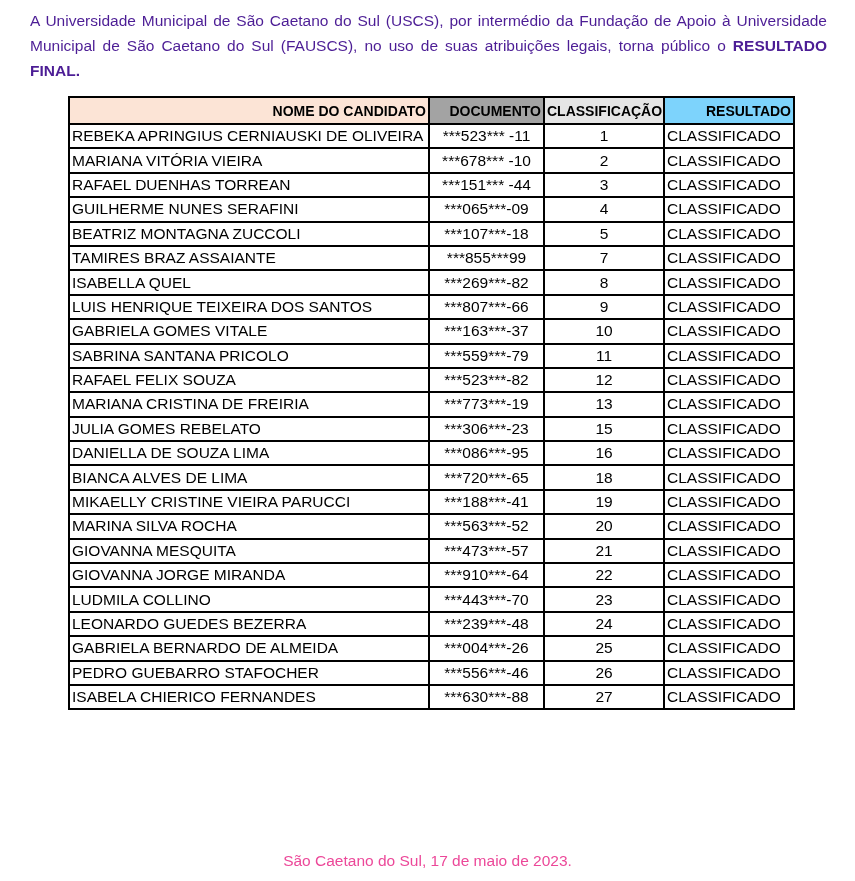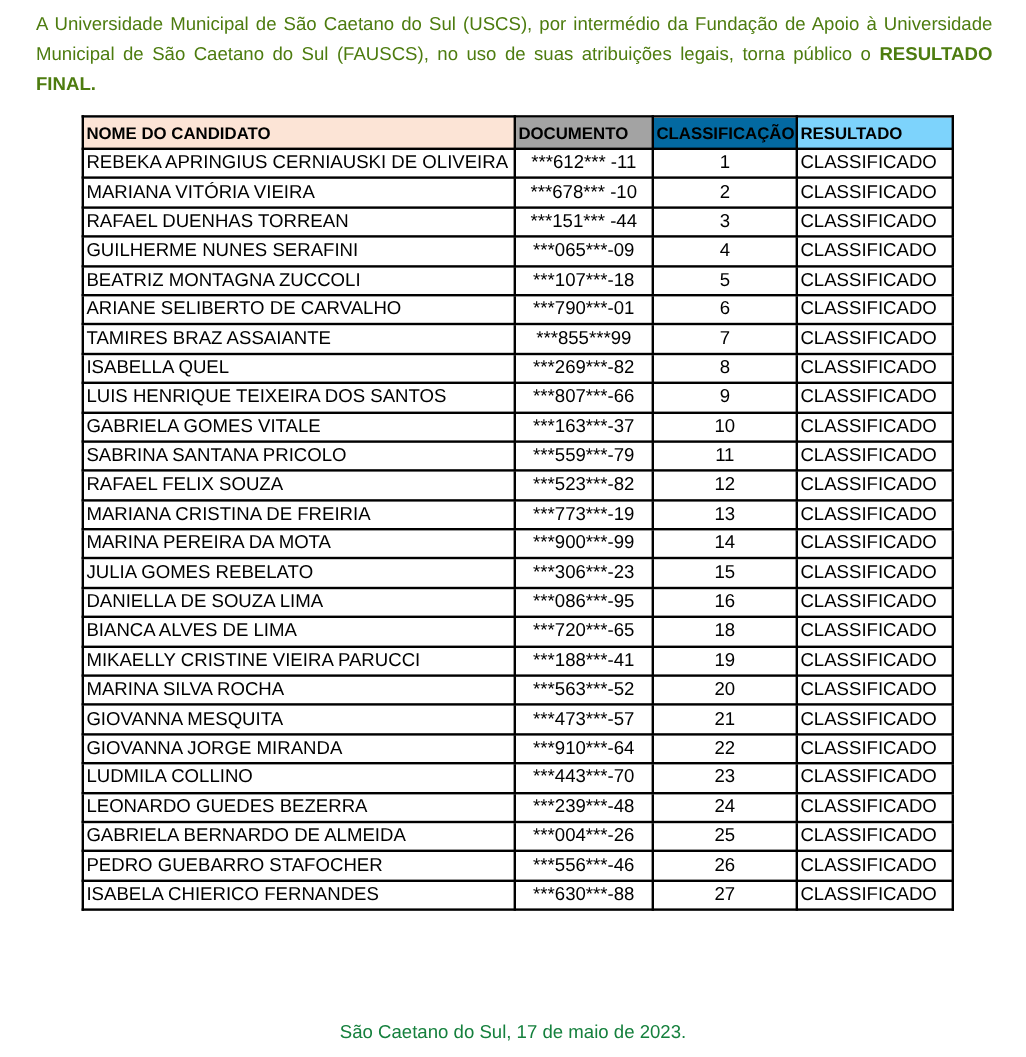--- a/index.html
+++ b/index.html
@@ -16,21 +16,21 @@
     background: #ffffff;
   }
   .intro {
     position: absolute;
     left: 30px;
     top: 8px;
     width: 797px;
     font-size: 15.5px;
     line-height: 25px;
     text-align: justify;
-    color: #4d7c0f;
+    color: #4c1d95;
   }
   .intro b { font-weight: bold; }
   table.results {
     position: absolute;
     left: 68px;
     top: 96px;
     border-collapse: collapse;
     table-layout: fixed;
     width: 725px;
   }
@@ -42,68 +42,68 @@
   table.results td {
     border: 2px solid #000000;
     overflow: hidden;
     white-space: nowrap;
     vertical-align: middle;
   }
   table.results th {
     height: 27px;
     font-size: 14px;
     font-weight: bold;
-    text-align: left;
+    text-align: right;
     padding: 0 2px;
   }
   table.results td {
     height: 24.4px;
     font-size: 15.5px;
     padding: 0 2px;
   }
   td.cell-name   { text-align: left;  padding-left: 3px; }
   td.cell-doc    { text-align: center; }
   td.cell-rank   { text-align: center; }
   td.cell-result { text-align: left;  padding-left: 3px; }
   .footer-date {
     position: absolute;
     left: 0;
     top: 852px;
     width: 855px;
     text-align: center;
     font-size: 15.5px;
-    color: #15803d;
+    color: #ec4899;
   }
 </style>
 </head>
 <body>
 
 <div class="page">
 
   <p class="intro"><span>A Universidade Municipal de São Caetano do Sul (USCS), por intermédio da Fundação de Apoio à Universidade Municipal de São Caetano do Sul (FAUSCS), no uso de suas atribuições legais, torna público o </span><b>RESULTADO FINAL.</b></p>
 
   <table class="results">
     <colgroup>
       <col class="c-name">
       <col class="c-doc">
       <col class="c-rank">
       <col class="c-result">
     </colgroup>
     <thead>
       <tr>
         <th style="background: rgb(252, 228, 214);">NOME DO CANDIDATO</th>
         <th style="background: #a3a3a3;">DOCUMENTO</th>
-        <th style="background: #0369a1; margin-left: 10px;">CLASSIFICAÇÃO</th>
+        <th style="background: #e5e5e5; margin-left: 10px;">CLASSIFICAÇÃO</th>
         <th style="background: #7dd3fc;">RESULTADO</th>
       </tr>
     </thead>
     <tbody id="results-body">
         <tr>
       <td class="cell-name">REBEKA APRINGIUS CERNIAUSKI DE OLIVEIRA</td>
-      <td class="cell-doc">***612*** -11</td>
+      <td class="cell-doc">***523*** -11</td>
       <td class="cell-rank">1</td>
       <td class="cell-result">CLASSIFICADO</td>
     </tr>
         <tr>
       <td class="cell-name">MARIANA VITÓRIA VIEIRA</td>
       <td class="cell-doc">***678*** -10</td>
       <td class="cell-rank">2</td>
       <td class="cell-result">CLASSIFICADO</td>
     </tr>
         <tr>
@@ -118,26 +118,20 @@
       <td class="cell-rank">4</td>
       <td class="cell-result">CLASSIFICADO</td>
     </tr>
         <tr>
       <td class="cell-name">BEATRIZ MONTAGNA ZUCCOLI</td>
       <td class="cell-doc">***107***-18</td>
       <td class="cell-rank">5</td>
       <td class="cell-result">CLASSIFICADO</td>
     </tr>
         <tr>
-      <td class="cell-name">ARIANE SELIBERTO DE CARVALHO</td>
-      <td class="cell-doc">***790***-01</td>
-      <td class="cell-rank">6</td>
-      <td class="cell-result">CLASSIFICADO</td>
-    </tr>
-        <tr>
       <td class="cell-name">TAMIRES BRAZ ASSAIANTE</td>
       <td class="cell-doc">***855***99</td>
       <td class="cell-rank">7</td>
       <td class="cell-result">CLASSIFICADO</td>
     </tr>
         <tr>
       <td class="cell-name">ISABELLA QUEL</td>
       <td class="cell-doc">***269***-82</td>
       <td class="cell-rank">8</td>
       <td class="cell-result">CLASSIFICADO</td>
@@ -166,26 +160,20 @@
       <td class="cell-rank">12</td>
       <td class="cell-result">CLASSIFICADO</td>
     </tr>
         <tr>
       <td class="cell-name">MARIANA CRISTINA DE FREIRIA</td>
       <td class="cell-doc">***773***-19</td>
       <td class="cell-rank">13</td>
       <td class="cell-result">CLASSIFICADO</td>
     </tr>
         <tr>
-      <td class="cell-name">MARINA PEREIRA DA MOTA</td>
-      <td class="cell-doc">***900***-99</td>
-      <td class="cell-rank">14</td>
-      <td class="cell-result">CLASSIFICADO</td>
-    </tr>
-        <tr>
       <td class="cell-name">JULIA GOMES REBELATO</td>
       <td class="cell-doc">***306***-23</td>
       <td class="cell-rank">15</td>
       <td class="cell-result">CLASSIFICADO</td>
     </tr>
         <tr>
       <td class="cell-name">DANIELLA DE SOUZA LIMA</td>
       <td class="cell-doc">***086***-95</td>
       <td class="cell-rank">16</td>
       <td class="cell-result">CLASSIFICADO</td>

